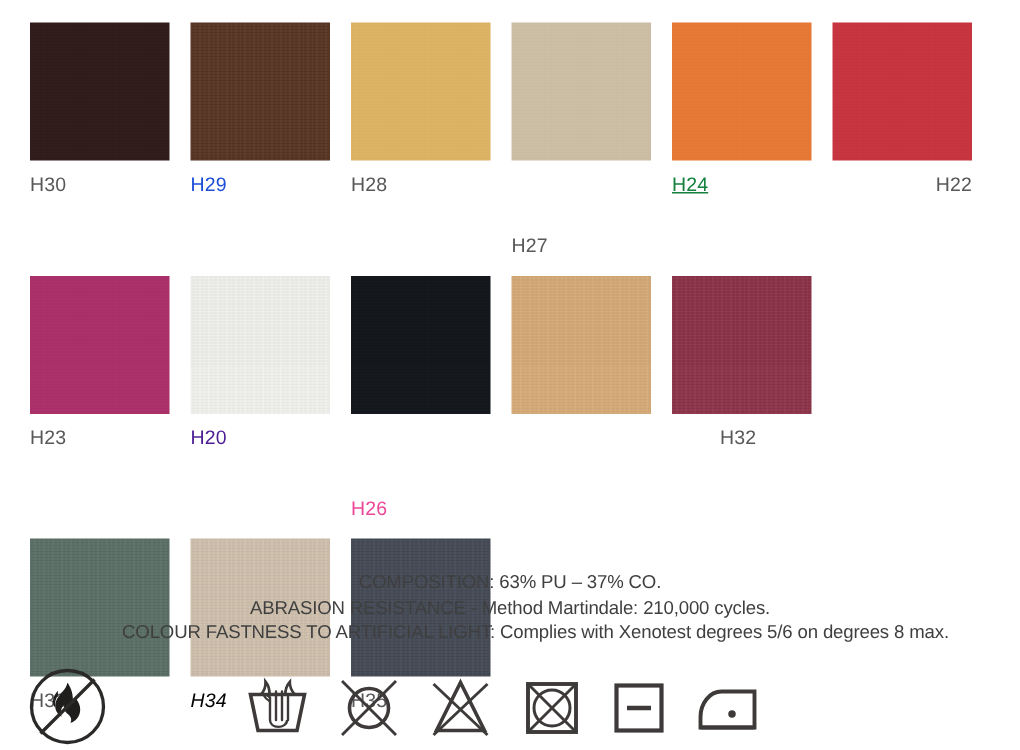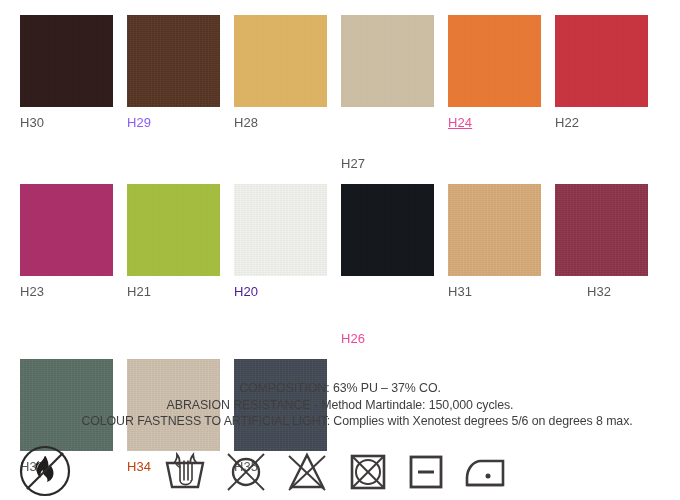--- a/index.html
+++ b/index.html
@@ -97,87 +97,82 @@
 
 <div id="swatch-grid">
 
   <div class="swatch-row">
     <div class="swatch-cell">
       <span class="swatch-chip glossy" style="background-color: rgb(47, 28, 27);"></span>
       <div class="swatch-label" style="color: rgb(88, 88, 90);">H30</div>
     </div>
     <div class="swatch-cell">
       <span class="swatch-chip" style="background-color: rgb(87, 53, 36);"></span>
-      <div class="swatch-label" style="color: #8b5cf6;">H29</div>
+      <div class="swatch-label" style="color: #1d4ed8;">H29</div>
     </div>
     <div class="swatch-cell">
       <span class="swatch-chip glossy" style="background-color: rgb(221, 179, 101);"></span>
       <div class="swatch-label" style="color: rgb(88, 88, 90);">H28</div>
     </div>
     <div class="swatch-cell">
       <span class="swatch-chip glossy" style="background-color: rgb(205, 191, 164);"></span>
       <div class="swatch-label" style="color: rgb(88, 88, 90); margin-top: 41px;">H27</div>
     </div>
     <div class="swatch-cell">
       <span class="swatch-chip glossy" style="background-color: rgb(232, 121, 54);"></span>
-      <div class="swatch-label" style="color: #ec4899; text-decoration: underline;">H24</div>
+      <div class="swatch-label" style="color: #15803d; text-decoration: underline;">H24</div>
     </div>
     <div class="swatch-cell">
       <span class="swatch-chip glossy" style="background-color: rgb(200, 52, 63);"></span>
-      <div class="swatch-label" style="color: rgb(88, 88, 90);">H22</div>
+      <div class="swatch-label" style="color: rgb(88, 88, 90); text-align: right;">H22</div>
     </div>
   </div>
 
   <div class="swatch-row">
     <div class="swatch-cell">
       <span class="swatch-chip glossy" style="background-color: rgb(170, 48, 105);"></span>
       <div class="swatch-label" style="color: rgb(88, 88, 90);">H23</div>
     </div>
     <div class="swatch-cell">
-      <span class="swatch-chip glossy" style="background-color: rgb(164, 190, 64);"></span>
-      <div class="swatch-label" style="color: rgb(88, 88, 90);">H21</div>
-    </div>
-    <div class="swatch-cell">
       <span class="swatch-chip" style="background-color: rgb(241, 242, 238);"></span>
       <div class="swatch-label" style="color: #4c1d95;">H20</div>
     </div>
     <div class="swatch-cell">
       <span class="swatch-chip glossy" style="background-color: rgb(20, 24, 28);"></span>
       <div class="swatch-label" style="color: #ec4899; margin-top: 47px;">H26</div>
     </div>
     <div class="swatch-cell">
       <span class="swatch-chip" style="background-color: rgb(215, 171, 121);"></span>
-      <div class="swatch-label" style="color: rgb(88, 88, 90);">H31</div>
     </div>
     <div class="swatch-cell">
       <span class="swatch-chip" style="background-color: rgb(141, 52, 73);"></span>
       <div class="swatch-label" style="color: rgb(88, 88, 90); margin-left: 32px;">H32</div>
     </div>
   </div>
 
   <div class="swatch-row">
     <div class="swatch-cell">
       <span class="swatch-chip" style="background-color: rgb(90, 111, 102);"></span>
       <div class="swatch-label" style="color: rgb(88, 88, 90);">H33</div>
     </div>
     <div class="swatch-cell">
       <span class="swatch-chip" style="background-color: rgb(207, 192, 173);"></span>
-      <div class="swatch-label" style="color: #c2410c;">H34</div>
+      <div class="swatch-label" style="color: #000000; font-style: italic;">H34</div>
     </div>
     <div class="swatch-cell">
       <span class="swatch-chip" style="background-color: rgb(68, 74, 85);"></span>
       <div class="swatch-label" style="color: rgb(88, 88, 90);">H35</div>
     </div>
   </div>
 
 </div>
 
 <div id="spec-block">
   <div class="spec-line" style="color: rgb(63, 63, 64);">COMPOSITION:  63% PU – 37% CO.</div>
-  <div class="spec-line" style="color: rgb(63, 63, 64);">ABRASION RESISTANCE - Method Martindale:  150,000 cycles.</div>
+  <div class="spec-line" style="color: rgb(63, 63, 64);">ABRASION RESISTANCE - Method Martindale:  210,000 cycles.</div>
   <div class="spec-line" style="color: rgb(63, 63, 64); margin-left: 34px;">COLOUR FASTNESS TO ARTIFICIAL LIGHT: Complies with Xenotest degrees 5/6 on degrees 8 max.</div>
 </div>
 
 <div id="care-symbols">
 
   <span class="care-icon" title="Flame retardant / do not expose to flame">
     <svg width="62" height="56" viewBox="0 0 62 56">
       <circle cx="31" cy="28" r="24" fill="none" stroke="#2b2a29" stroke-width="2.2"></circle>
       <g>
         <path d="M31 12 c-1 5 -5 7 -7 11 c-2.5 4.6 -1 9.6 3.2 11.8 c-1.4 -3.3 -0.4 -6.1 1.6 -8.2 c-0.5 3.2 0.7 5.1 2.6 6.6 c2 1.6 2.6 3.6 1.6 5.8 c4.6 -1.5 7.2 -6 6.3 -10.8 c-0.5 -2.7 -2 -4.6 -3.4 -6.6 c0.2 1.9 -0.3 3.2 -1.4 4.2 c0.5 -5 -0.6 -9.2 -3.5 -13.8 z" fill="#1f1e1d"></path>

